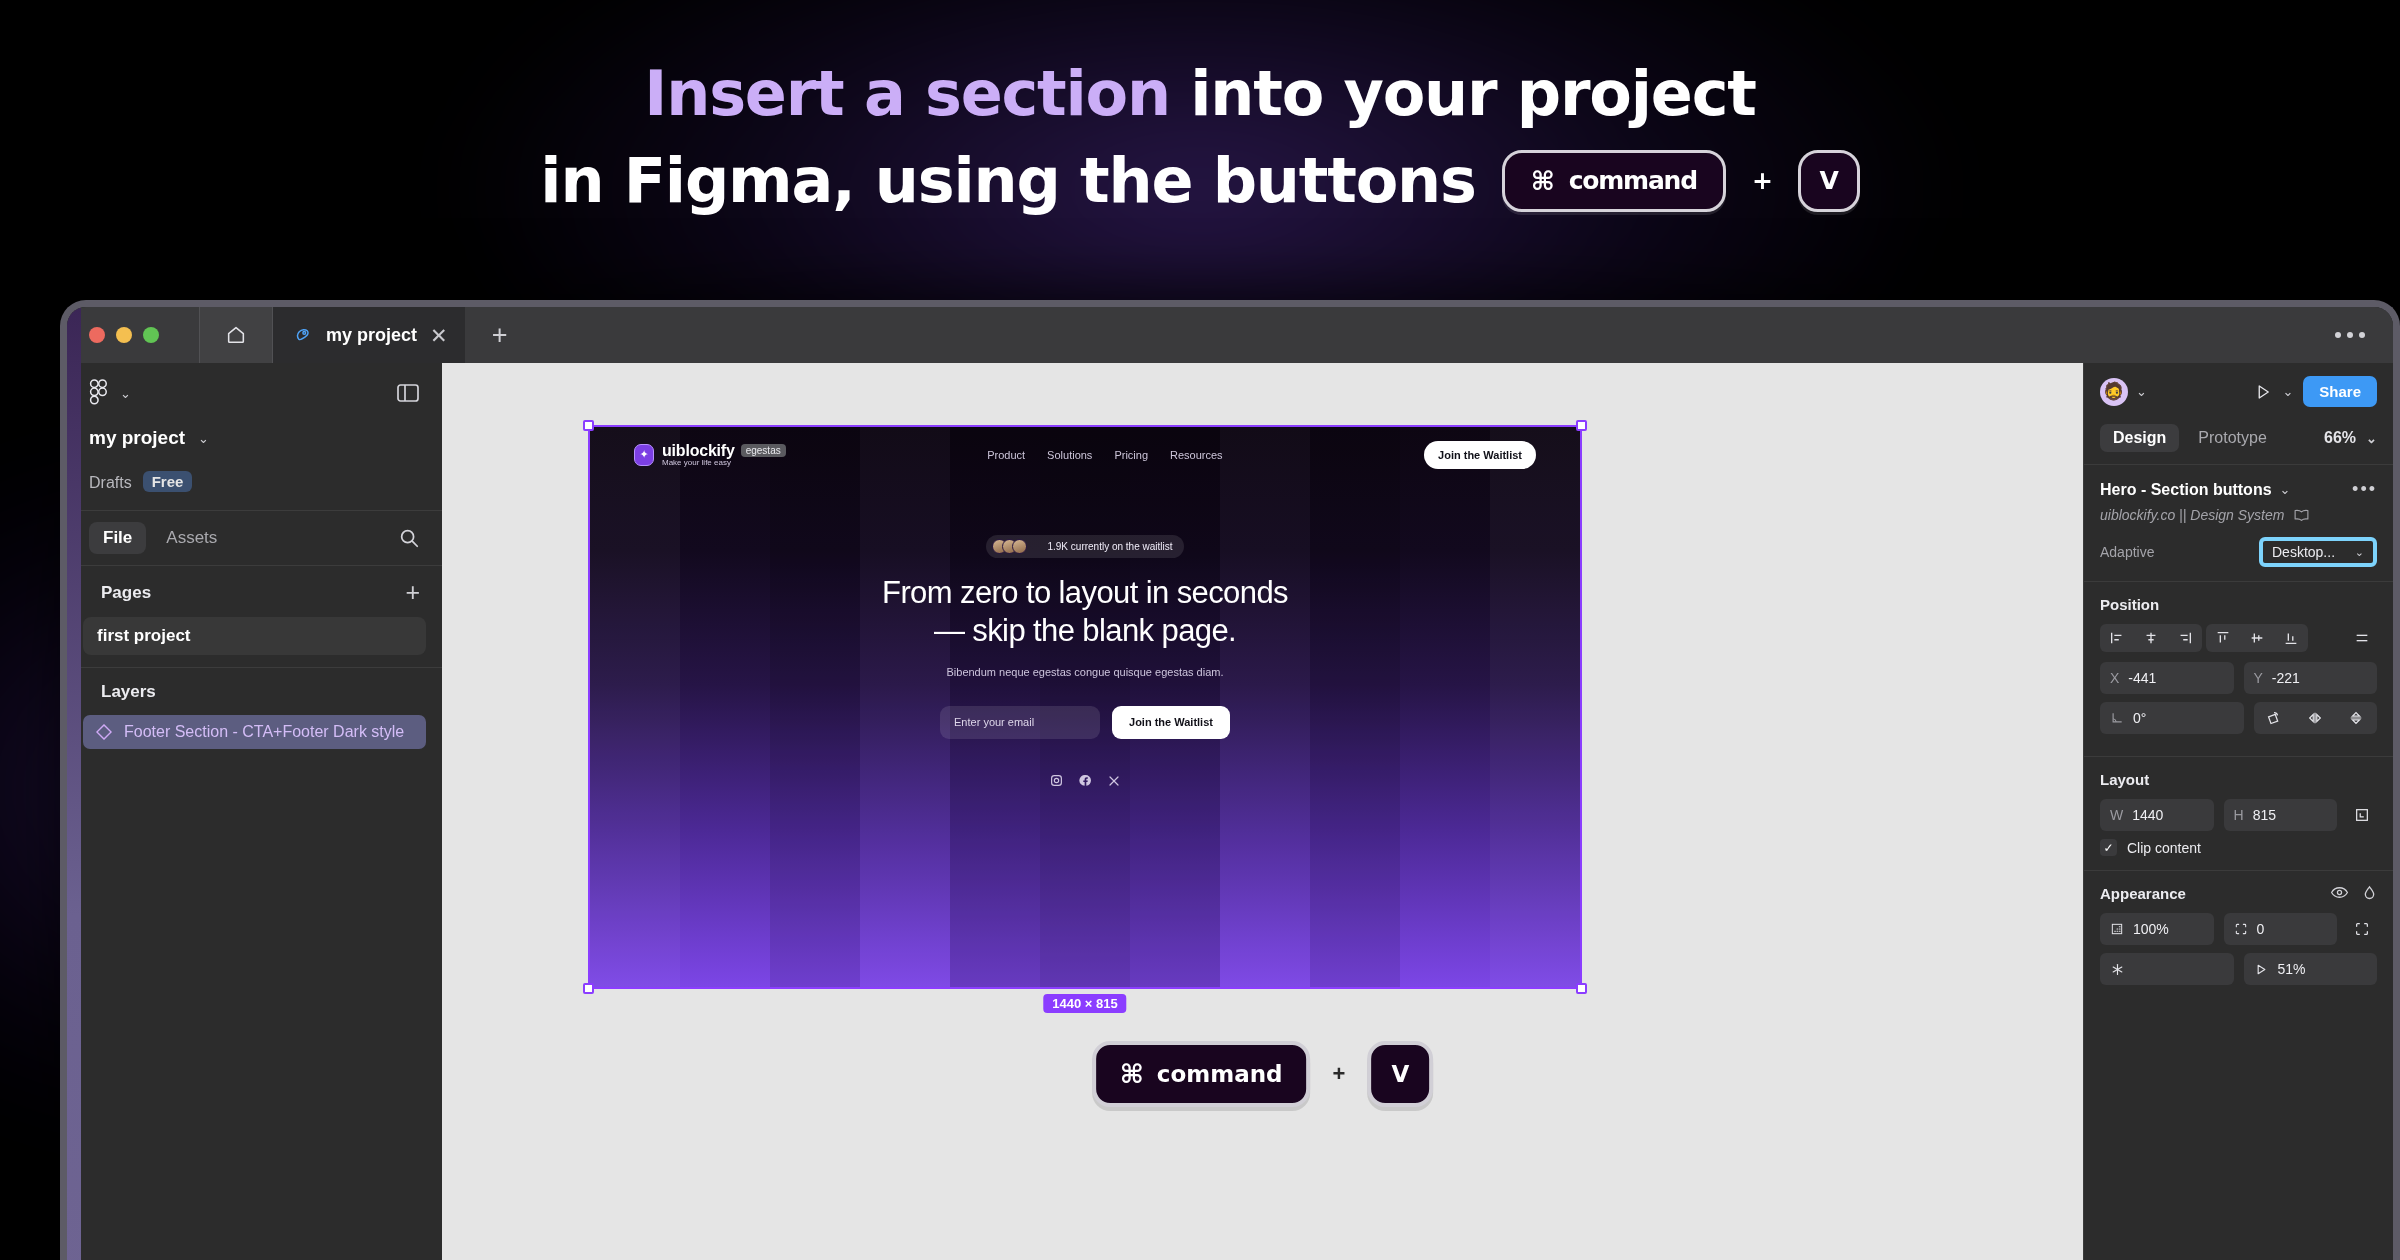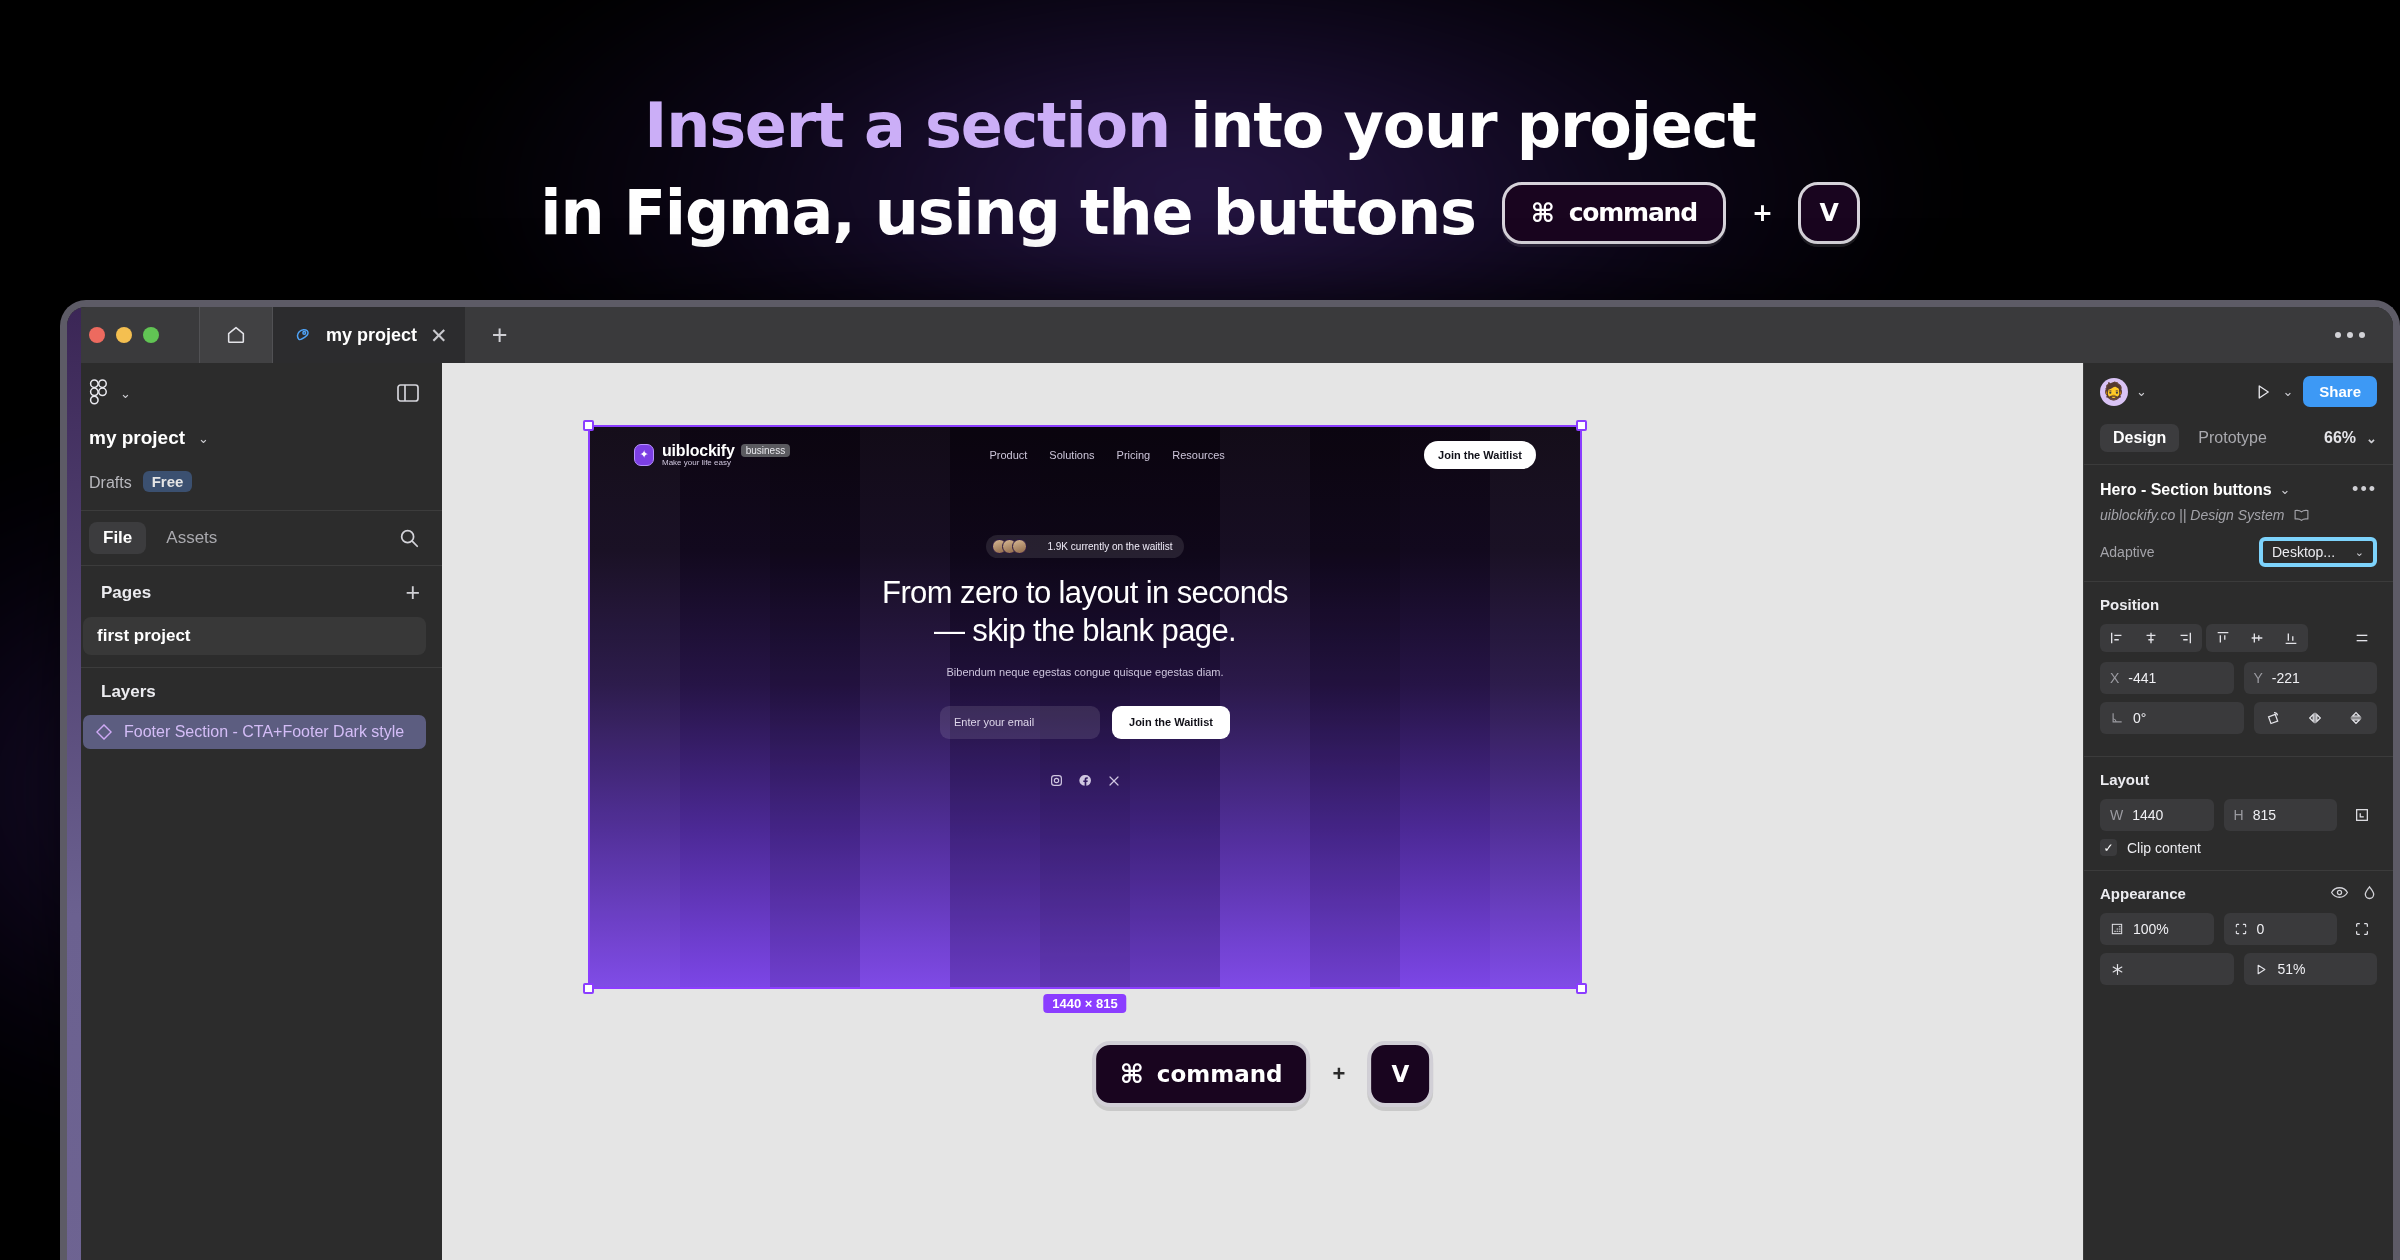--- a/index.html
+++ b/index.html
@@ -32,21 +32,21 @@
   }
   .glow-b {
     position: absolute; left: 50%; bottom: -300px; transform: translateX(-50%);
     width: 1900px; height: 700px; border-radius: 50%;
     background: radial-gradient(ellipse at center, rgba(70,36,140,0.22) 0%, rgba(0,0,0,0) 70%);
     filter: blur(60px); pointer-events: none;
   }
 
   
   .hero-copy {
-    position: absolute; left: 0; right: 0; top: 84px;
+    position: absolute; left: 0; right: 0; top: 52px;
     text-align: center; z-index: 5;
   }
   .hl-line {
     font-family: "DejaVu Sans", sans-serif;
     font-weight: 700;
     font-size: 62px;
     letter-spacing: -1.2px;
     color: #ffffff;
     line-height: 1.34;
     white-space: nowrap;
@@ -478,21 +478,21 @@
               <span></span>
               <span style="background:rgba(255,255,255,0.035)"></span>
             </div>
 
             <div class="f-nav">
               <div class="brandbox">
                 <span class="brand-ico">✦</span>
                 <span class="brand-txt">
                   <span class="brand-r1">
                     <span class="brand-name">uiblockify</span>
-                    <span class="brand-tag">business</span>
+                    <span class="brand-tag">egestas</span>
                   </span>
                   <span class="brand-sub">Make your life easy</span>
                 </span>
               </div>
               <div class="f-links">
                 <span>Product</span>
                 <span>Solutions</span>
                 <span>Pricing</span>
                 <span>Resources</span>
               </div>

